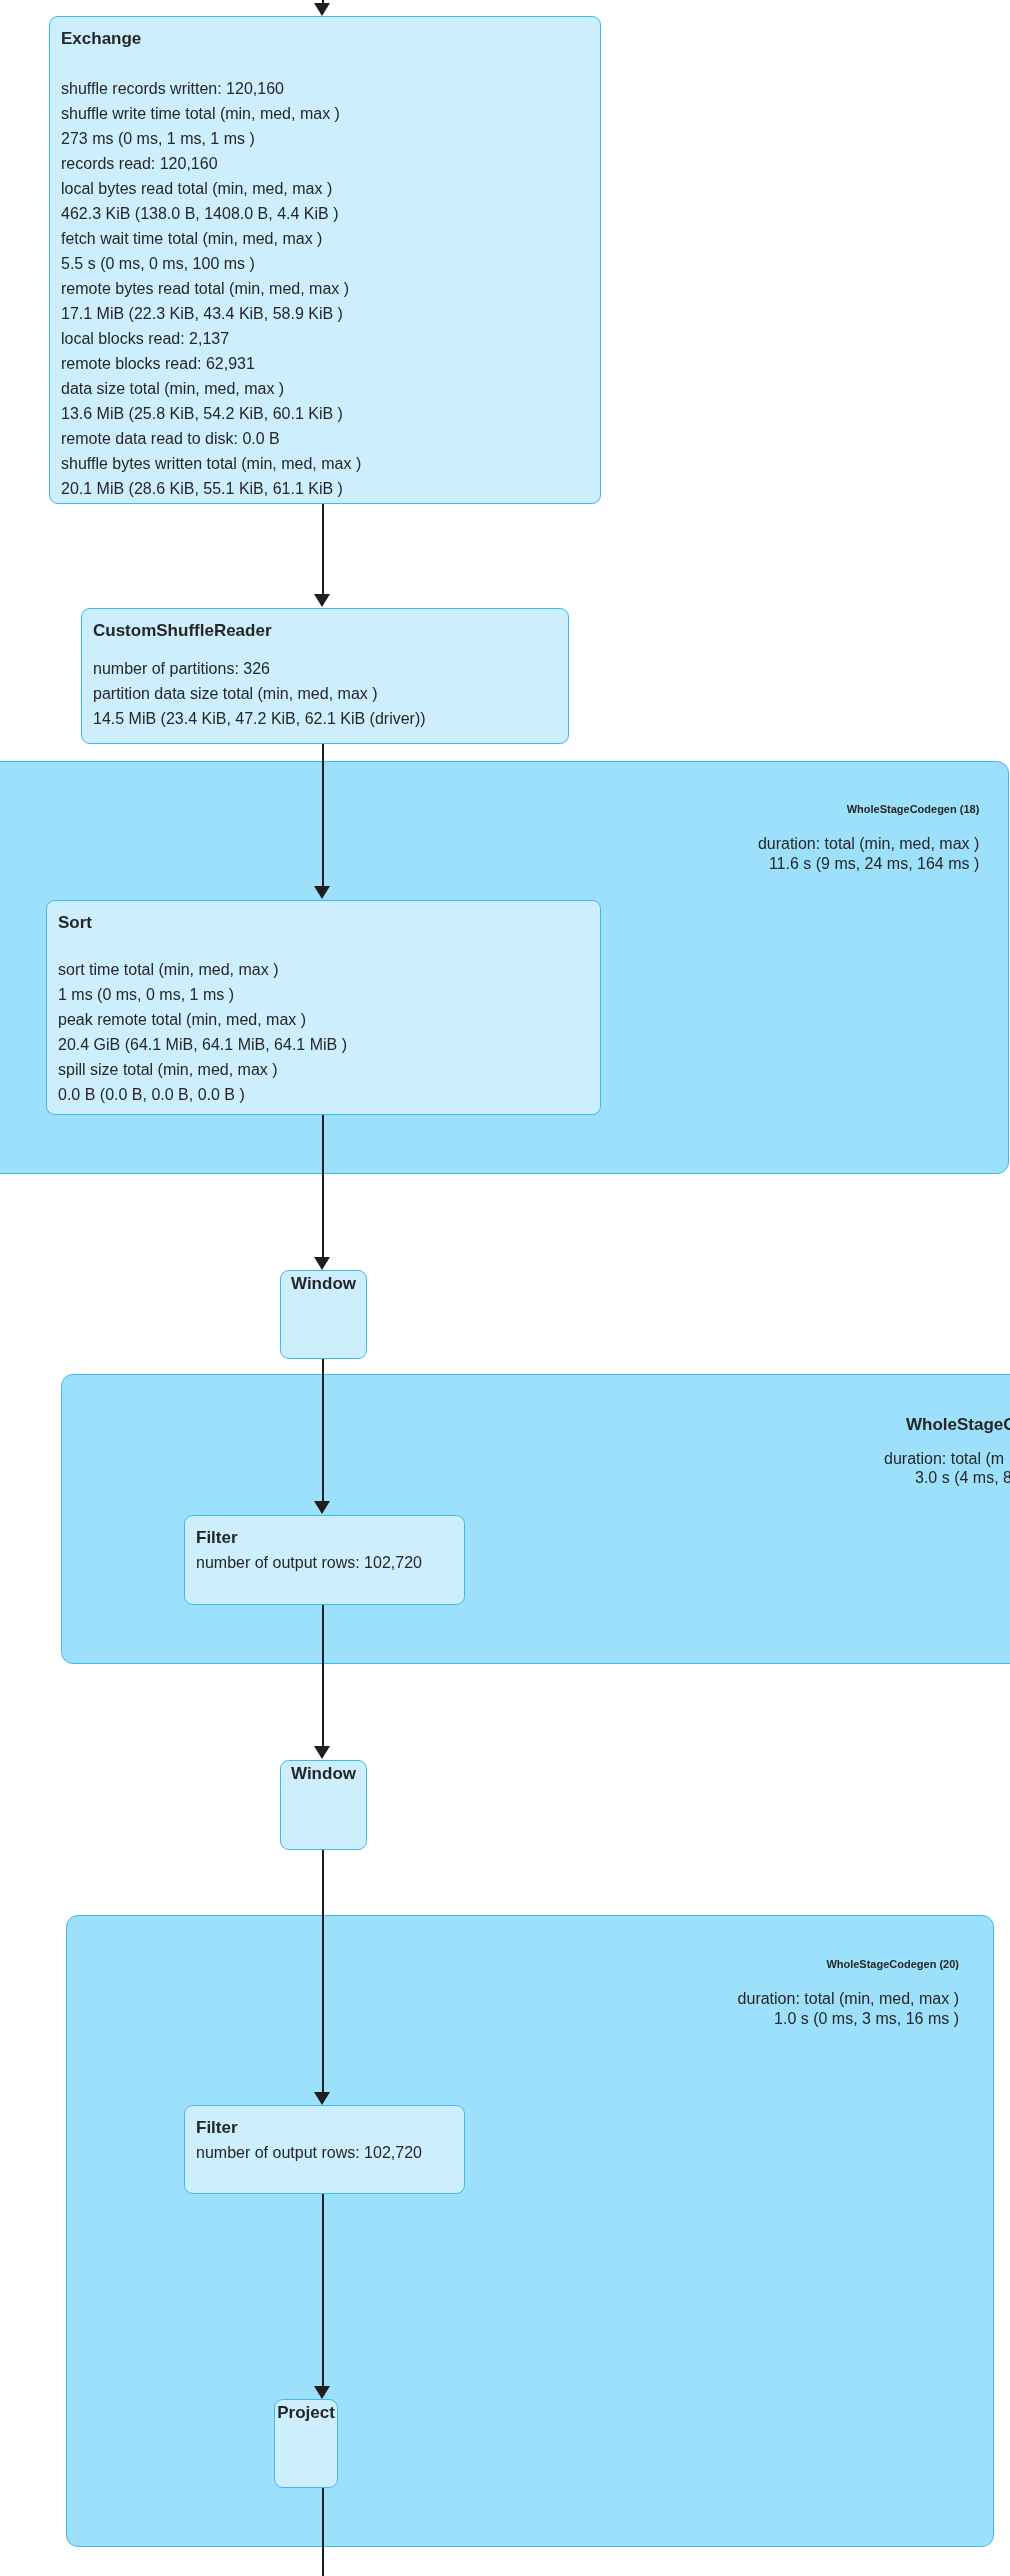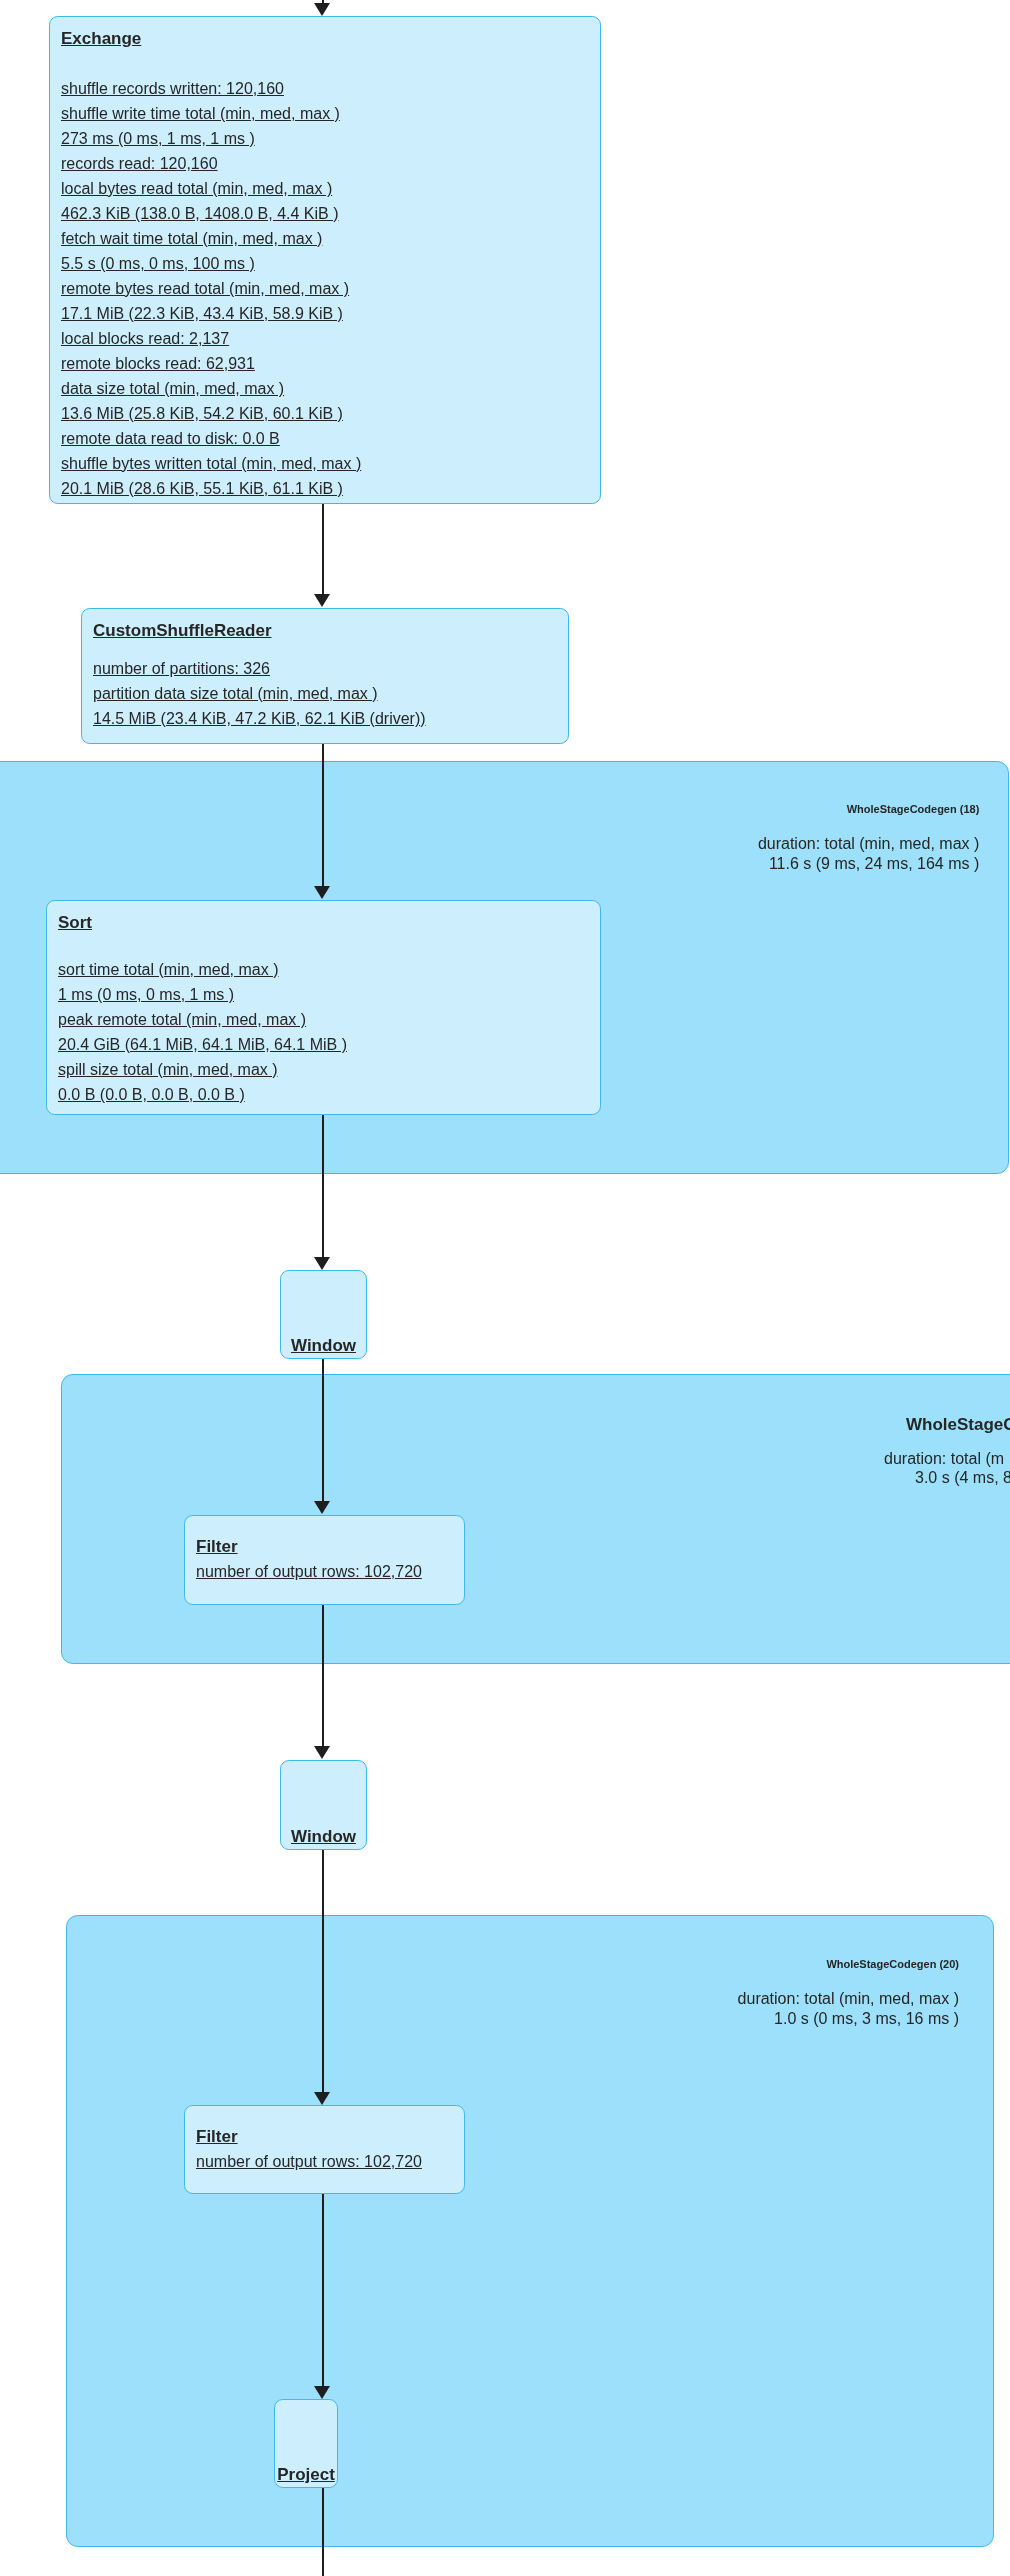--- a/index.html
+++ b/index.html
@@ -36,44 +36,43 @@
   }
   .clip-line{position:absolute;white-space:nowrap;font-size:16px;line-height:20px;}
   .clip-line.bold{font-size:17px;font-weight:bold;line-height:20.6px;}
   .node{
     position:absolute;
     background:#cdeefd;
     border:1.5px solid #3eb9ec;
     border-radius:8.8px;
     box-sizing:border-box;
     padding:8.8px 11px;
-    text-decoration:underline;
   }
   .node-title{
     font-size:17px;
     font-weight:bold;
     line-height:25px;
     white-space:nowrap;
   }
   .spacer{height:25px;}
   .metric{
     font-size:16px;
     line-height:25px;
     white-space:nowrap;
   }
   .node.small{
     display:flex;
-    align-items:flex-end;
+    align-items:flex-start;
     justify-content:center;
     padding:0;
   }
   .node.filter{
     display:flex;
     flex-direction:column;
-    justify-content:center;
+    justify-content:flex-start;
     padding:8.8px 11px 10.3px 11px;
   }
   .edge{
     position:absolute;
     width:2.2px;
     background:#1e1e1e;
   }
   .arrowhead{
     position:absolute;
     width:0;height:0;

